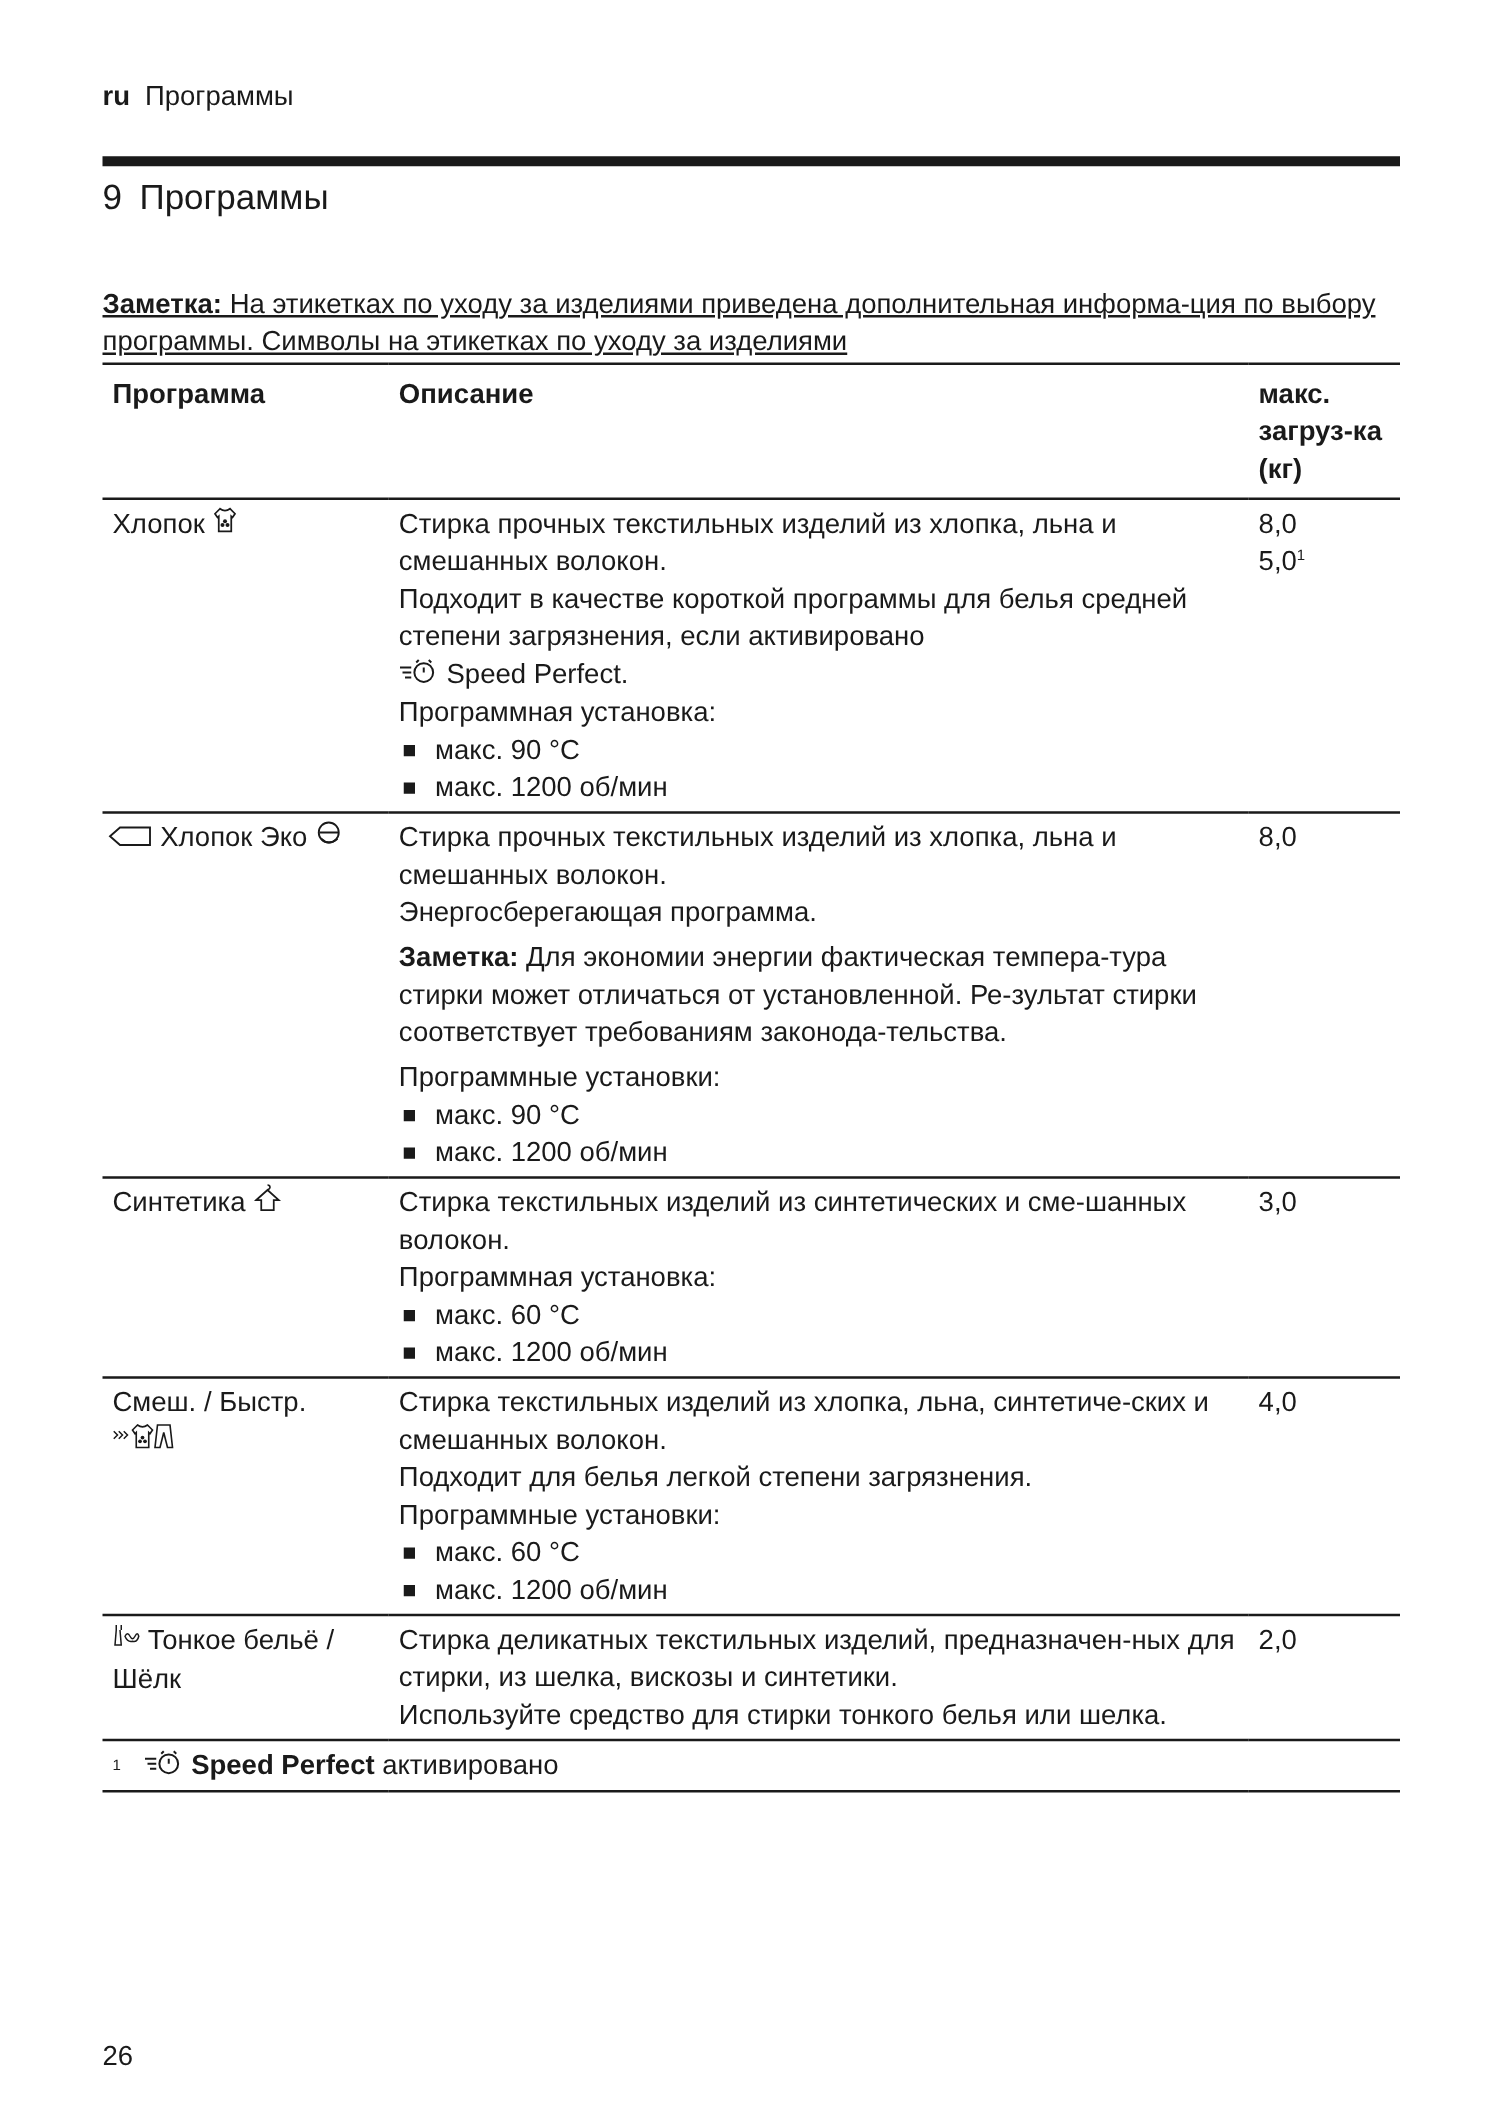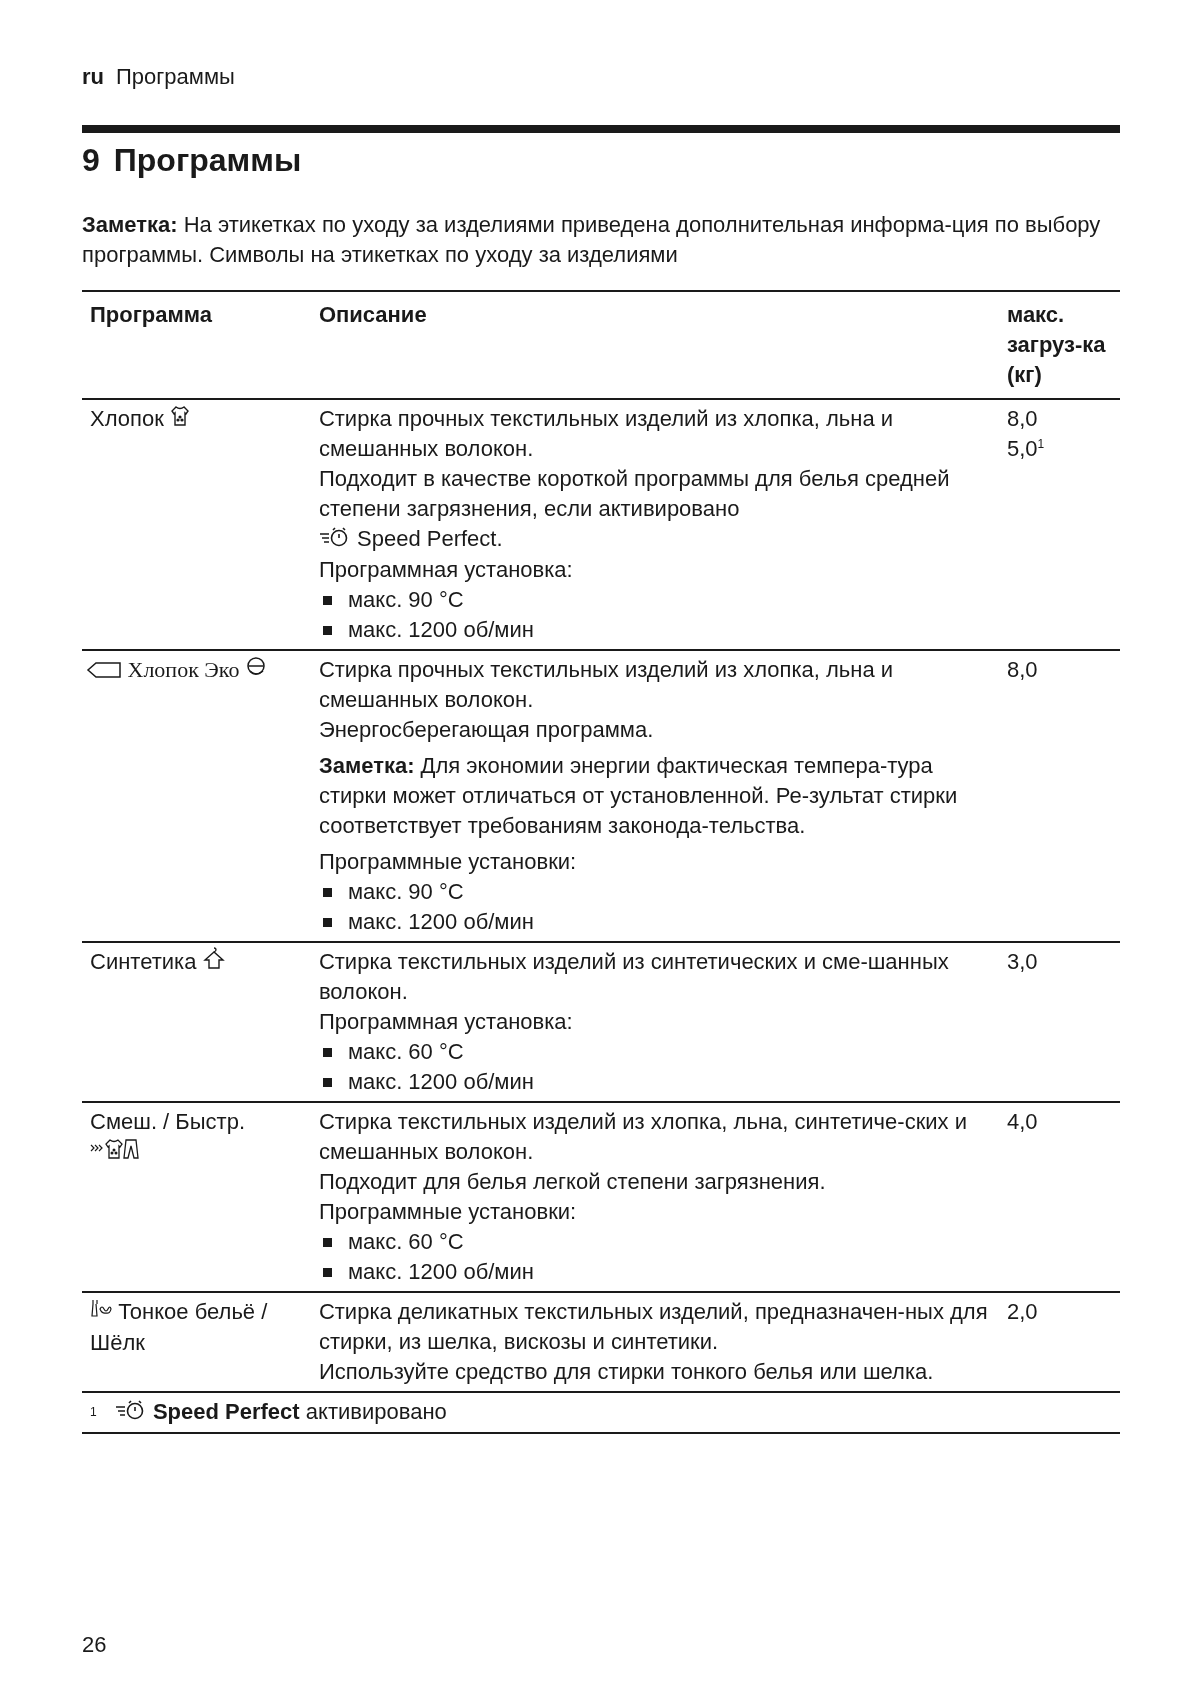--- a/index.html
+++ b/index.html
@@ -1,23 +1,23 @@
 <!DOCTYPE html>
 <html><head>
 <meta charset="utf-8">
 <style>
   html, body { margin: 0; padding: 0; background: #ffffff; }
   body { width: 1191px; height: 1684px; position: relative; overflow: hidden;
          font-family: "Liberation Sans", sans-serif; color: #1a1a1a; }
   .running-head { position: absolute; left: 82px; top: 64px; font-size: 22px; }
   .running-head .lang { font-weight: bold; margin-right: 12px; }
   .top-rule { position: absolute; left: 82px; top: 125px; width: 1038px; height: 8px; background: #1a1a1a; }
-  .chapter-title { position: absolute; left: 82px; top: 142px; font-size: 32px; font-weight: bold; margin: 0; }
+  .chapter-title { position: absolute; left: 82px; top: 142px; font-size: 28px; font-weight: normal; margin: 0; }
   .chapter-title .num { margin-right: 14px; }
-  .intro { position: absolute; left: 82px; top: 210px; width: 1040px; font-size: 22px; line-height: 30px; margin: 0; }
+  .intro { position: absolute; left: 82px; top: 228px; width: 1040px; font-size: 22px; line-height: 30px; margin: 0; text-decoration: underline; }
   .intro b { font-weight: bold; }
 
   table.programs { position: absolute; left: 82px; top: 290px; width: 1038px; border-collapse: collapse; font-size: 22px; line-height: 30px; }
   table.programs th, table.programs td { text-align: left; vertical-align: top; padding: 4px 8px 4px 8px; }
   table.programs thead tr { border-top: 2px solid #1a1a1a; border-bottom: 2px solid #1a1a1a; }
   table.programs th { font-weight: bold; padding-top: 8px; padding-bottom: 8px; }
   table.programs tbody tr { border-bottom: 2px solid #1a1a1a; }
   table.programs tr.footnote-row { border-bottom: 2px solid #1a1a1a; }
   .col-prog { width: 214px; }
   .col-desc { width: 686px; }
@@ -91,21 +91,21 @@
             <span>макс. 1200 об/мин</span>
           </div>
       </td>
       <td>
         <div>8,0</div>
         <div><span>5,0</span><sup>1</sup></div>
       </td>
     </tr>
 
     <tr>
-      <td style="white-space:nowrap;padding-left:4px;font-family:Liberation Serif, serif;">
+      <td style="white-space:nowrap;padding-left:4px;">
         <span class="icon">
           <svg width="36" height="18" viewBox="0 0 36 18">
               <path d="M34 2 H10 L2 9 L10 16 H34 Z" fill="none" stroke="#1a1a1a" stroke-width="1.5"></path>
             </svg>
         </span>
         <span>Хлопок Эко</span>
         <span class="icon" style="vertical-align:top;">
           <svg width="22" height="22" viewBox="0 0 22 22">
               <circle cx="11" cy="11" r="8" fill="none" stroke="#1a1a1a" stroke-width="1.5"></circle>
               <path d="M3.5 11 H18.5" stroke="#1a1a1a" stroke-width="1.5"></path>

